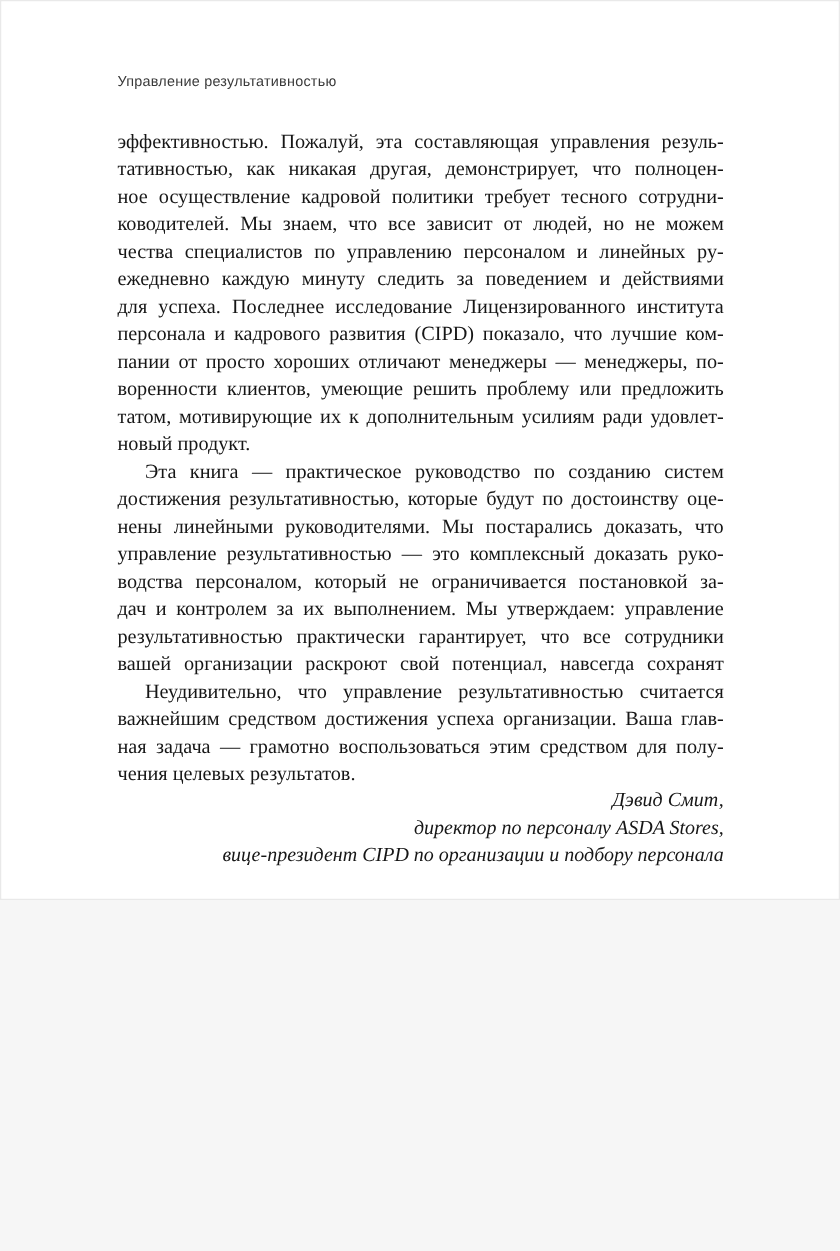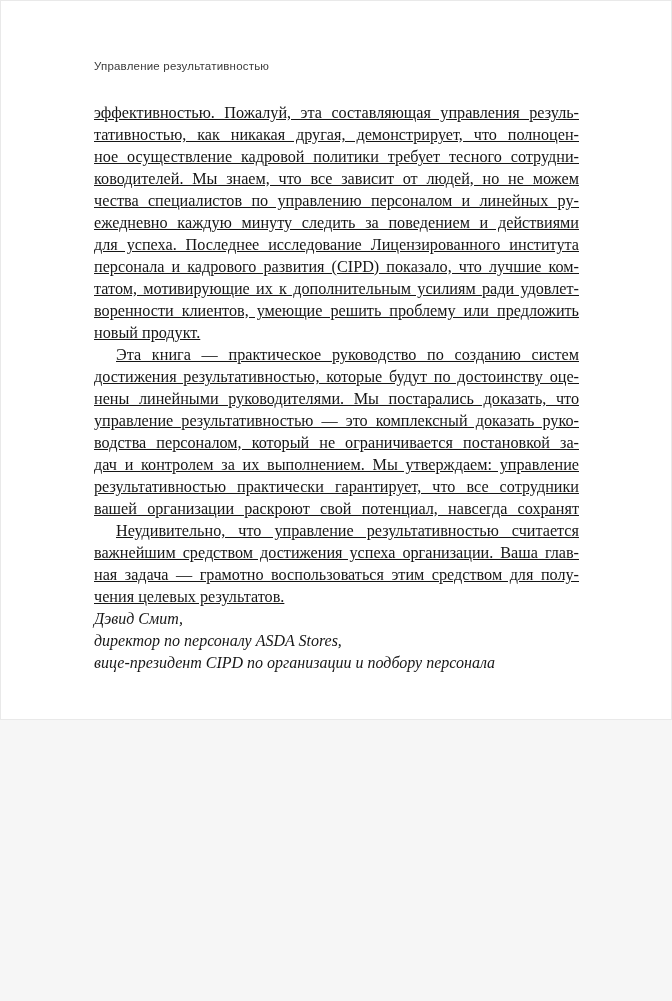--- a/index.html
+++ b/index.html
@@ -27,42 +27,41 @@
     }
     .body-text {
       font-family: "Liberation Serif", "DejaVu Serif", serif;
       font-size: 16.2px;
       line-height: 22px;
       color: #161616;
     }
     .paragraph {
       margin: 0;
       padding: 0;
-      text-decoration: underline;
     }
     .line {
       text-align: justify;
       text-align-last: justify;
       -moz-text-align-last: justify;
       white-space: normal;
     }
     .line.last {
       text-align-last: left;
       -moz-text-align-last: left;
     }
     .line.first-indent {
       text-indent: 22px;
     }
     .signature {
       font-family: "Liberation Serif", "DejaVu Serif", serif;
       font-style: italic;
       font-size: 16px;
       line-height: 22px;
       color: #161616;
-      text-align: left;
+      text-align: right;
       margin-top: 0;
     }
     .sig-line {
       display: block;
     }
   </style>
 </head>
 <body>
 
 <div class="page">
@@ -71,22 +70,23 @@
   <div class="body-text">
       <div class="paragraph">
         <div class="line">эффективностью. Пожалуй, эта составляющая управления резуль-</div>
         <div class="line">тативностью, как никакая другая, демонстрирует, что полноцен-</div>
         <div class="line">ное осуществление кадровой политики требует тесного сотрудни-</div>
         <div class="line">ководителей. Мы знаем, что все зависит от людей, но не можем</div>
         <div class="line">чества специалистов по управлению персоналом и линейных ру-</div>
         <div class="line">ежедневно каждую минуту следить за поведением и действиями</div>
         <div class="line">для успеха. Последнее исследование Лицензированного института</div>
         <div class="line">персонала и кадрового развития (CIPD) показало, что лучшие ком-</div>
+        <div class="line">пании от просто хороших отличают менеджеры — менеджеры, по-</div>
+        <div class="line">воренности клиентов, умеющие решить проблему или предложить</div>
         <div class="line">татом, мотивирующие их к дополнительным усилиям ради удовлет-</div>
-        <div class="line">воренности клиентов, умеющие решить проблему или предложить</div>
         <div class="line last">новый продукт.</div>
       </div>
       <div class="paragraph">
         <div class="line first-indent">Эта книга — практическое руководство по созданию систем</div>
         <div class="line">достижения результативностью, которые будут по достоинству оце-</div>
         <div class="line">нены линейными руководителями. Мы постарались доказать, что</div>
         <div class="line">управление результативностью — это комплексный доказать руко-</div>
         <div class="line">водства персоналом, который не ограничивается постановкой за-</div>
         <div class="line">дач и контролем за их выполнением. Мы утверждаем: управление</div>
         <div class="line">результативностью практически гарантирует, что все сотрудники</div>

